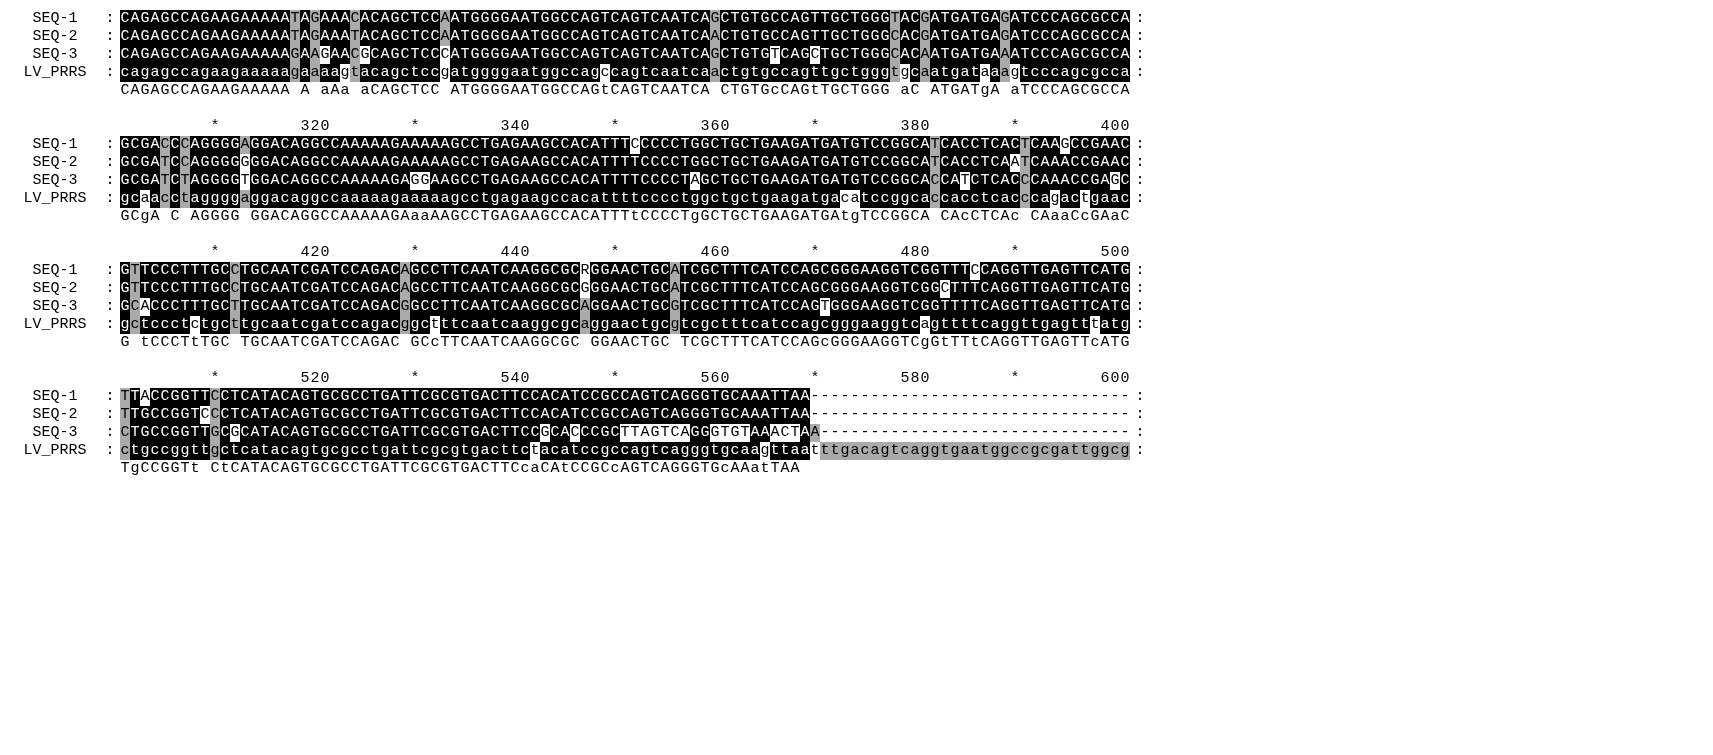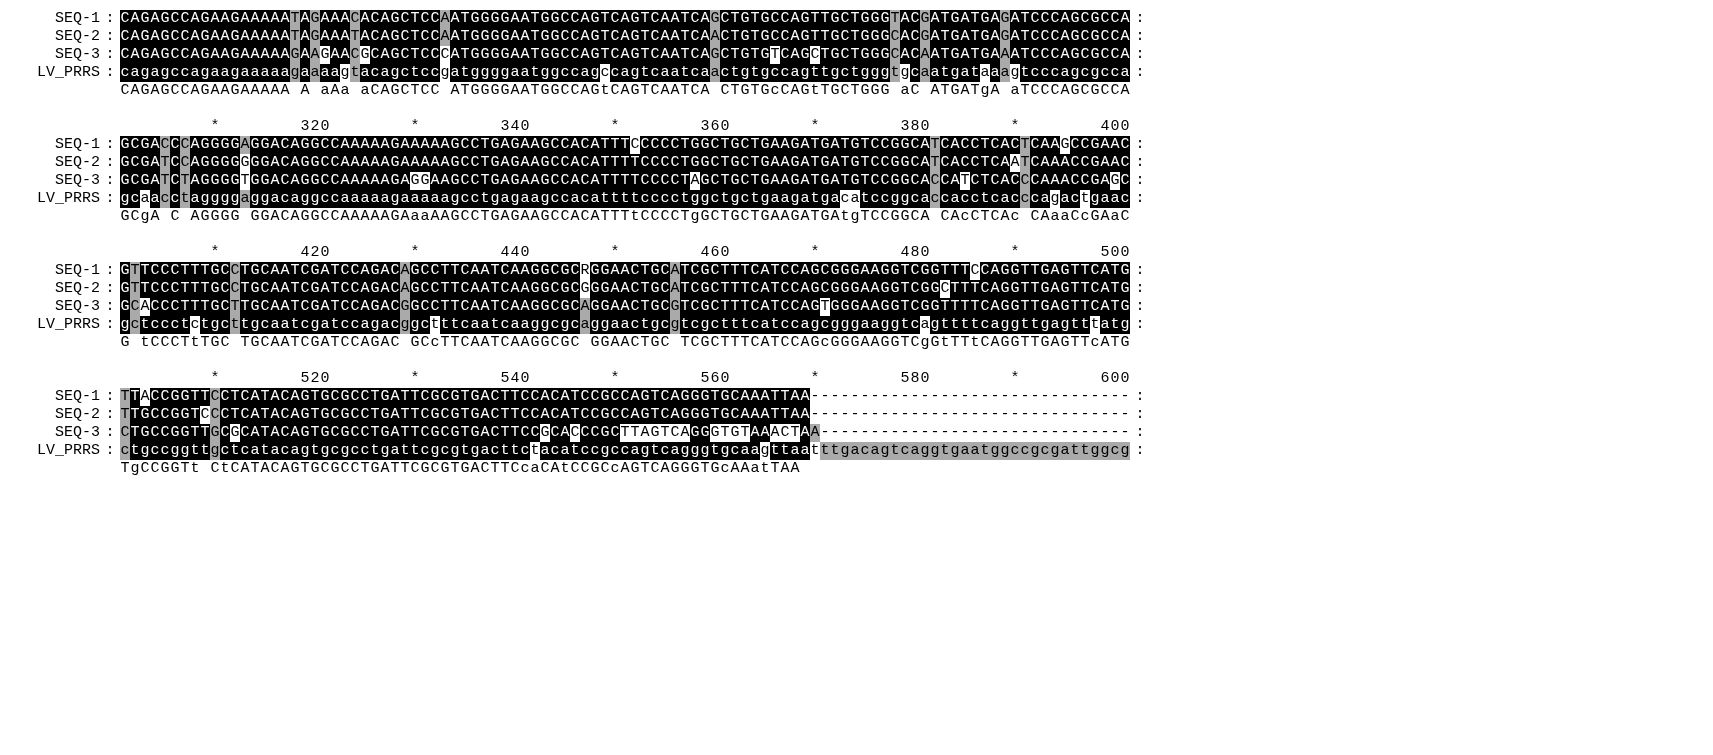--- a/index.html
+++ b/index.html
@@ -9,21 +9,21 @@
     font-size: 15px;
     background: #fff;
     color: #000;
     white-space: nowrap;
   }
   .block { margin-bottom: 18px; }
   .row { display: flex; line-height: 18px; }
   .label-cell {
     width: 90px;
     flex: 0 0 90px;
-    text-align: right;
+    text-align: center;
   }
   .colon-cell {
     width: 20px;
     flex: 0 0 20px;
     text-align: center;
   }
   .ruler-pad {
     width: 110px;
     flex: 0 0 110px;
   }

